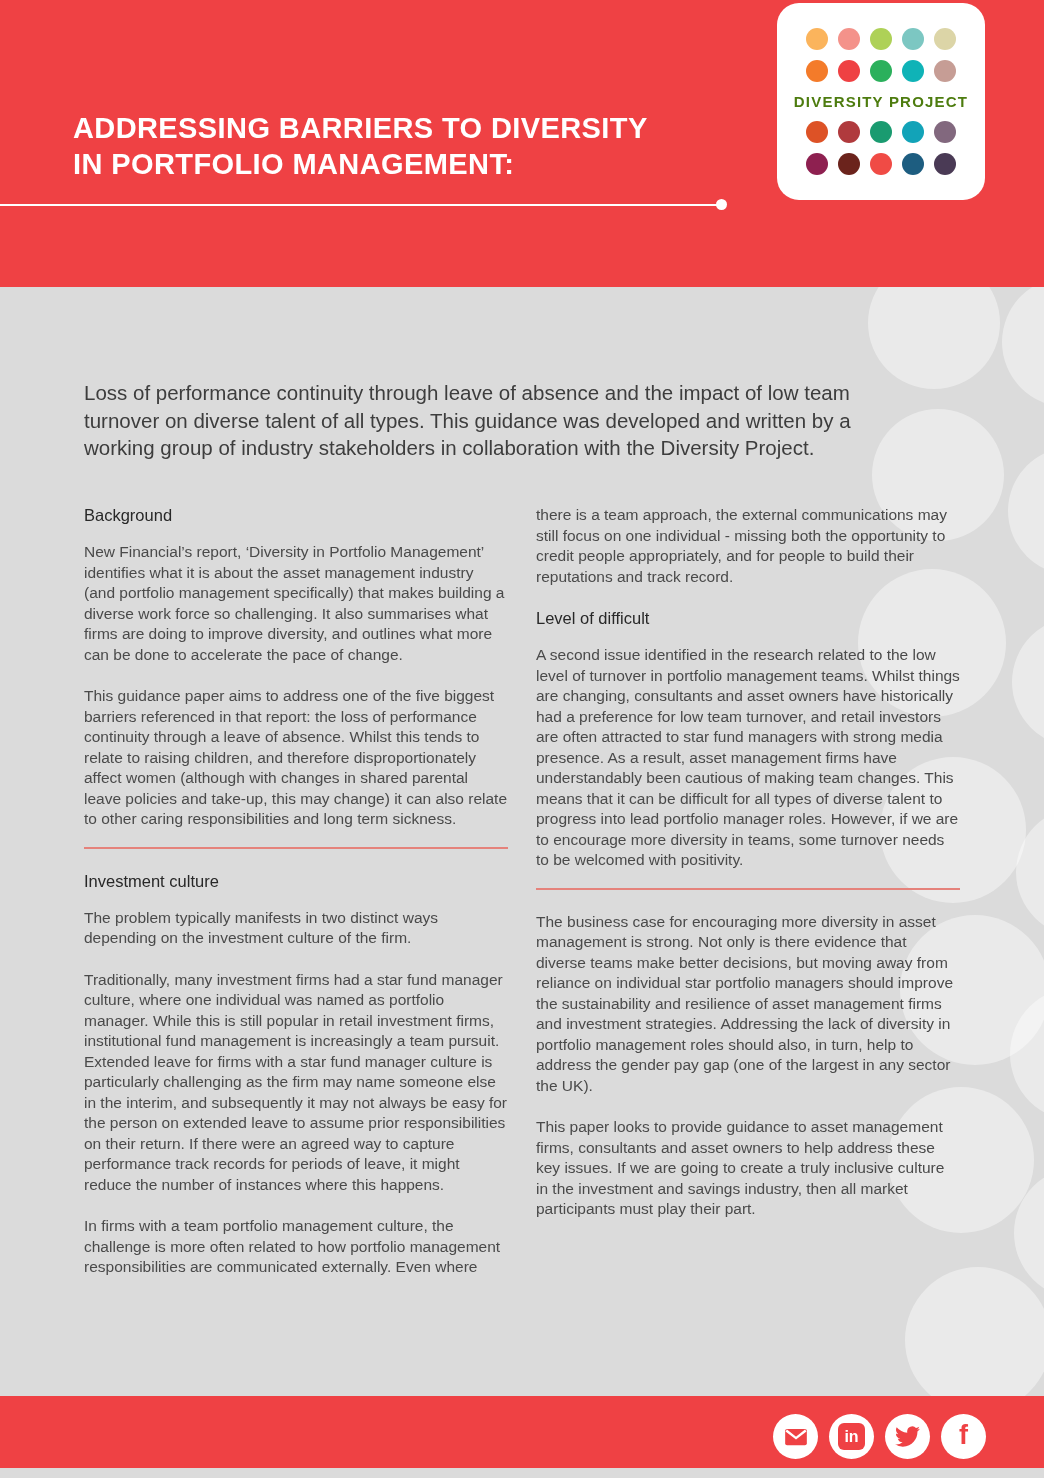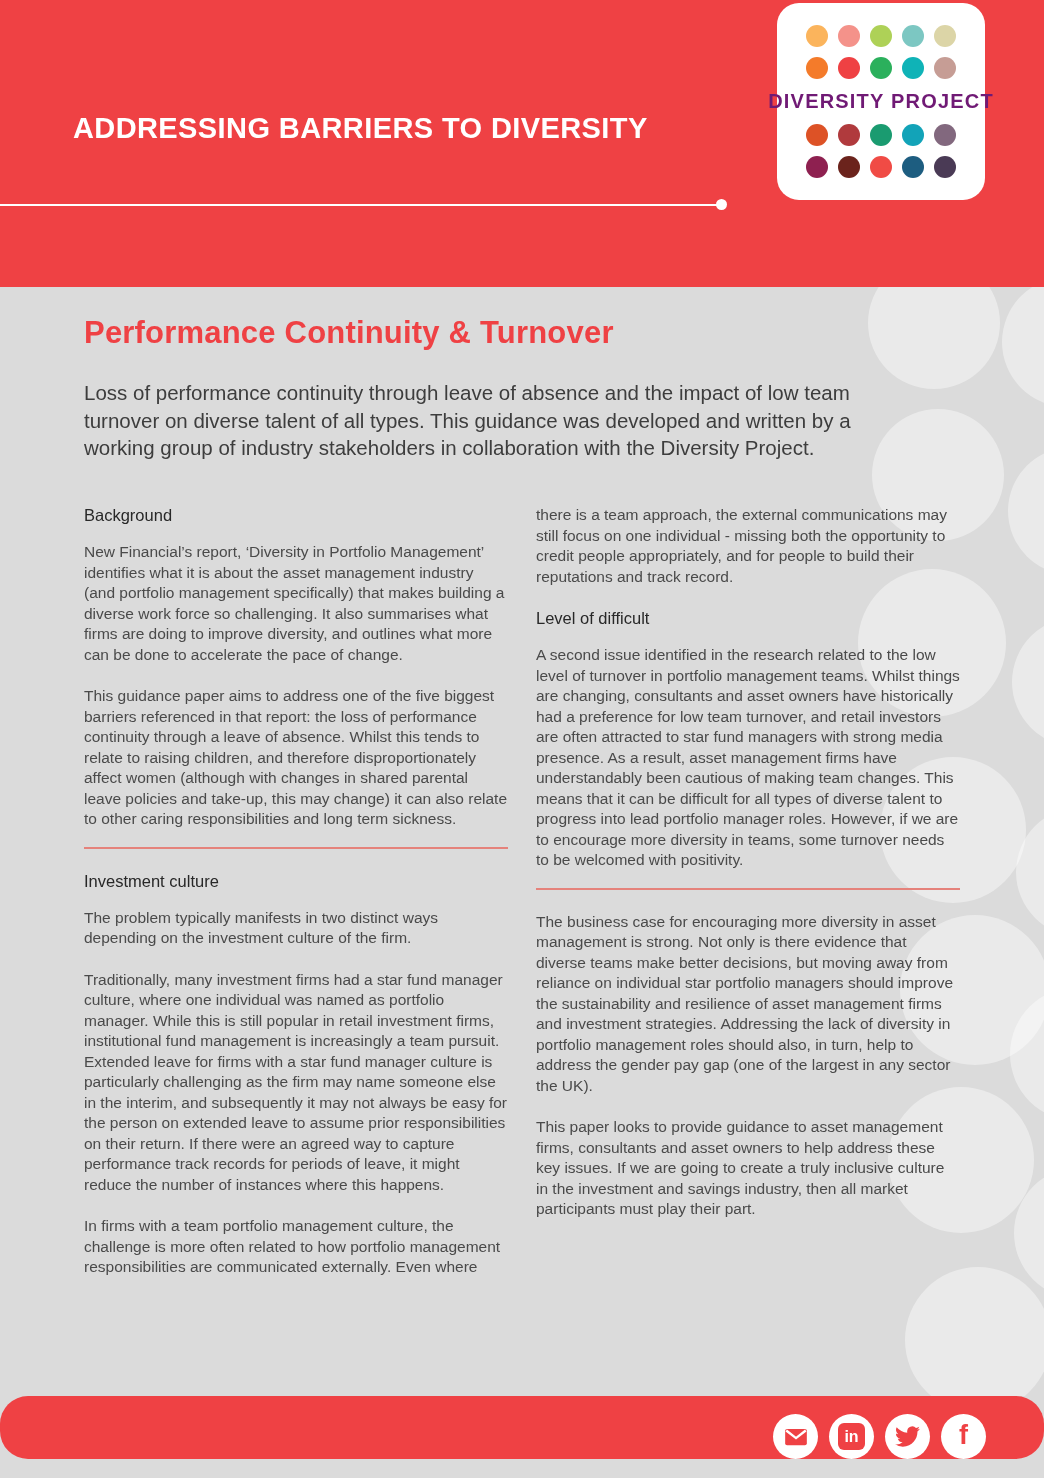--- a/index.html
+++ b/index.html
@@ -37,21 +37,21 @@
   .logo-card {
     position:absolute; left:777px; top:3px;
     width:208px; height:197px;
     background:#ffffff; border-radius:22px;
     display:flex; flex-direction:column;
     align-items:center; justify-content:center;
   }
   .dot-row { display:flex; gap:10px; margin:5px 0; }
   .logo-dot { width:22px; height:22px; border-radius:50%; }
   .logo-wordmark {
-    font-size:20px; font-weight:700; color:#701a75;
+    font-size:15px; font-weight:700; color:#4d7c0f;
     letter-spacing:1.2px; margin:6px 0; white-space:nowrap;
   }
 
   
   .content {
     position:absolute; left:0; top:287px;
     width:1044px; height:1109px;
     background:#dbdbdb; overflow:hidden;
   }
   .deco-circle {
@@ -86,23 +86,22 @@
   .col > h3:first-child, .col > p:first-child { margin-top:0; }
   .col p { margin:16px 0 21px; }
   .section-divider {
     border:none; border-top:2px solid #e5827b;
     margin:-4px 0 22px;
   }
 
   
   .footer-band {
     position:absolute; left:0; top:1396px;
-    width:1044px; height:63px;
+    width:1044px; height:72px;
     background:#ef4144;
-    border-radius:28px;
   }
   .social-row {
     position:absolute; right:58px; top:18px;
     display:flex; gap:11px;
   }
   .social-circle {
     width:45px; height:45px; border-radius:50%;
     background:#ffffff; cursor:pointer;
     display:flex; align-items:center; justify-content:center;
   }
@@ -117,20 +116,21 @@
     transform:translateY(-1px);
     font-family:"Liberation Sans", sans-serif;
   }
 </style>
 </head>
 <body>
 
 <div class="header-band">
   <div class="doc-title">
     <div>ADDRESSING BARRIERS TO DIVERSITY</div>
+    <div>IN PORTFOLIO MANAGEMENT:</div>
   </div>
   <div class="header-rule"></div>
   <div class="header-rule-dot"></div>
   <div class="logo-card" id="logo-card">
       <div class="dot-row">
         <div class="logo-dot" style="background: rgb(251, 180, 92);"></div>
         <div class="logo-dot" style="background: rgb(244, 146, 138);"></div>
         <div class="logo-dot" style="background: rgb(174, 209, 87);"></div>
         <div class="logo-dot" style="background: rgb(124, 199, 194);"></div>
         <div class="logo-dot" style="background: rgb(220, 213, 167);"></div>
@@ -170,21 +170,20 @@
     <div class="deco-circle" style="left:1012px; top:330px; width:130px; height:130px;"></div>
     <div class="deco-circle" style="left:880px; top:470px;  width:146px; height:146px;"></div>
     <div class="deco-circle" style="left:1016px; top:520px; width:130px; height:130px;"></div>
     <div class="deco-circle" style="left:900px; top:628px;  width:150px; height:150px;"></div>
     <div class="deco-circle" style="left:1010px; top:700px; width:134px; height:134px;"></div>
     <div class="deco-circle" style="left:888px; top:800px;  width:146px; height:146px;"></div>
     <div class="deco-circle" style="left:1014px; top:880px; width:132px; height:132px;"></div>
     <div class="deco-circle" style="left:905px; top:980px;  width:146px; height:146px;"></div>
   </div>
 
-  <div class="main-heading">Performance Continuity &amp; Turnover</div>
   <div class="intro">Loss of performance continuity through leave of absence and the impact of low team turnover on diverse talent of all types. This guidance was developed and written by a working group of industry stakeholders in collaboration with the Diversity Project.</div>
 
   <div class="columns">
     <div class="col" id="left-col">
         <h3>Background</h3>
         <p>New Financial’s report, ‘Diversity in Portfolio Management’ identifies what it is about the asset management industry (and portfolio management specifically) that makes building a diverse work force so challenging. It also summarises what firms are doing to improve diversity, and outlines what more can be done to accelerate the pace of change.</p>
         <p>This guidance paper aims to address one of the five biggest barriers referenced in that report: the loss of performance continuity through a leave of absence. Whilst this tends to relate to raising children, and therefore disproportionately affect women (although with changes in shared parental leave policies and take-up, this may change) it can also relate to other caring responsibilities and long term sickness.</p>
         <hr class="section-divider">
         <h3>Investment culture</h3>
         <p>The problem typically manifests in two distinct ways depending on the investment culture of the firm.</p>

